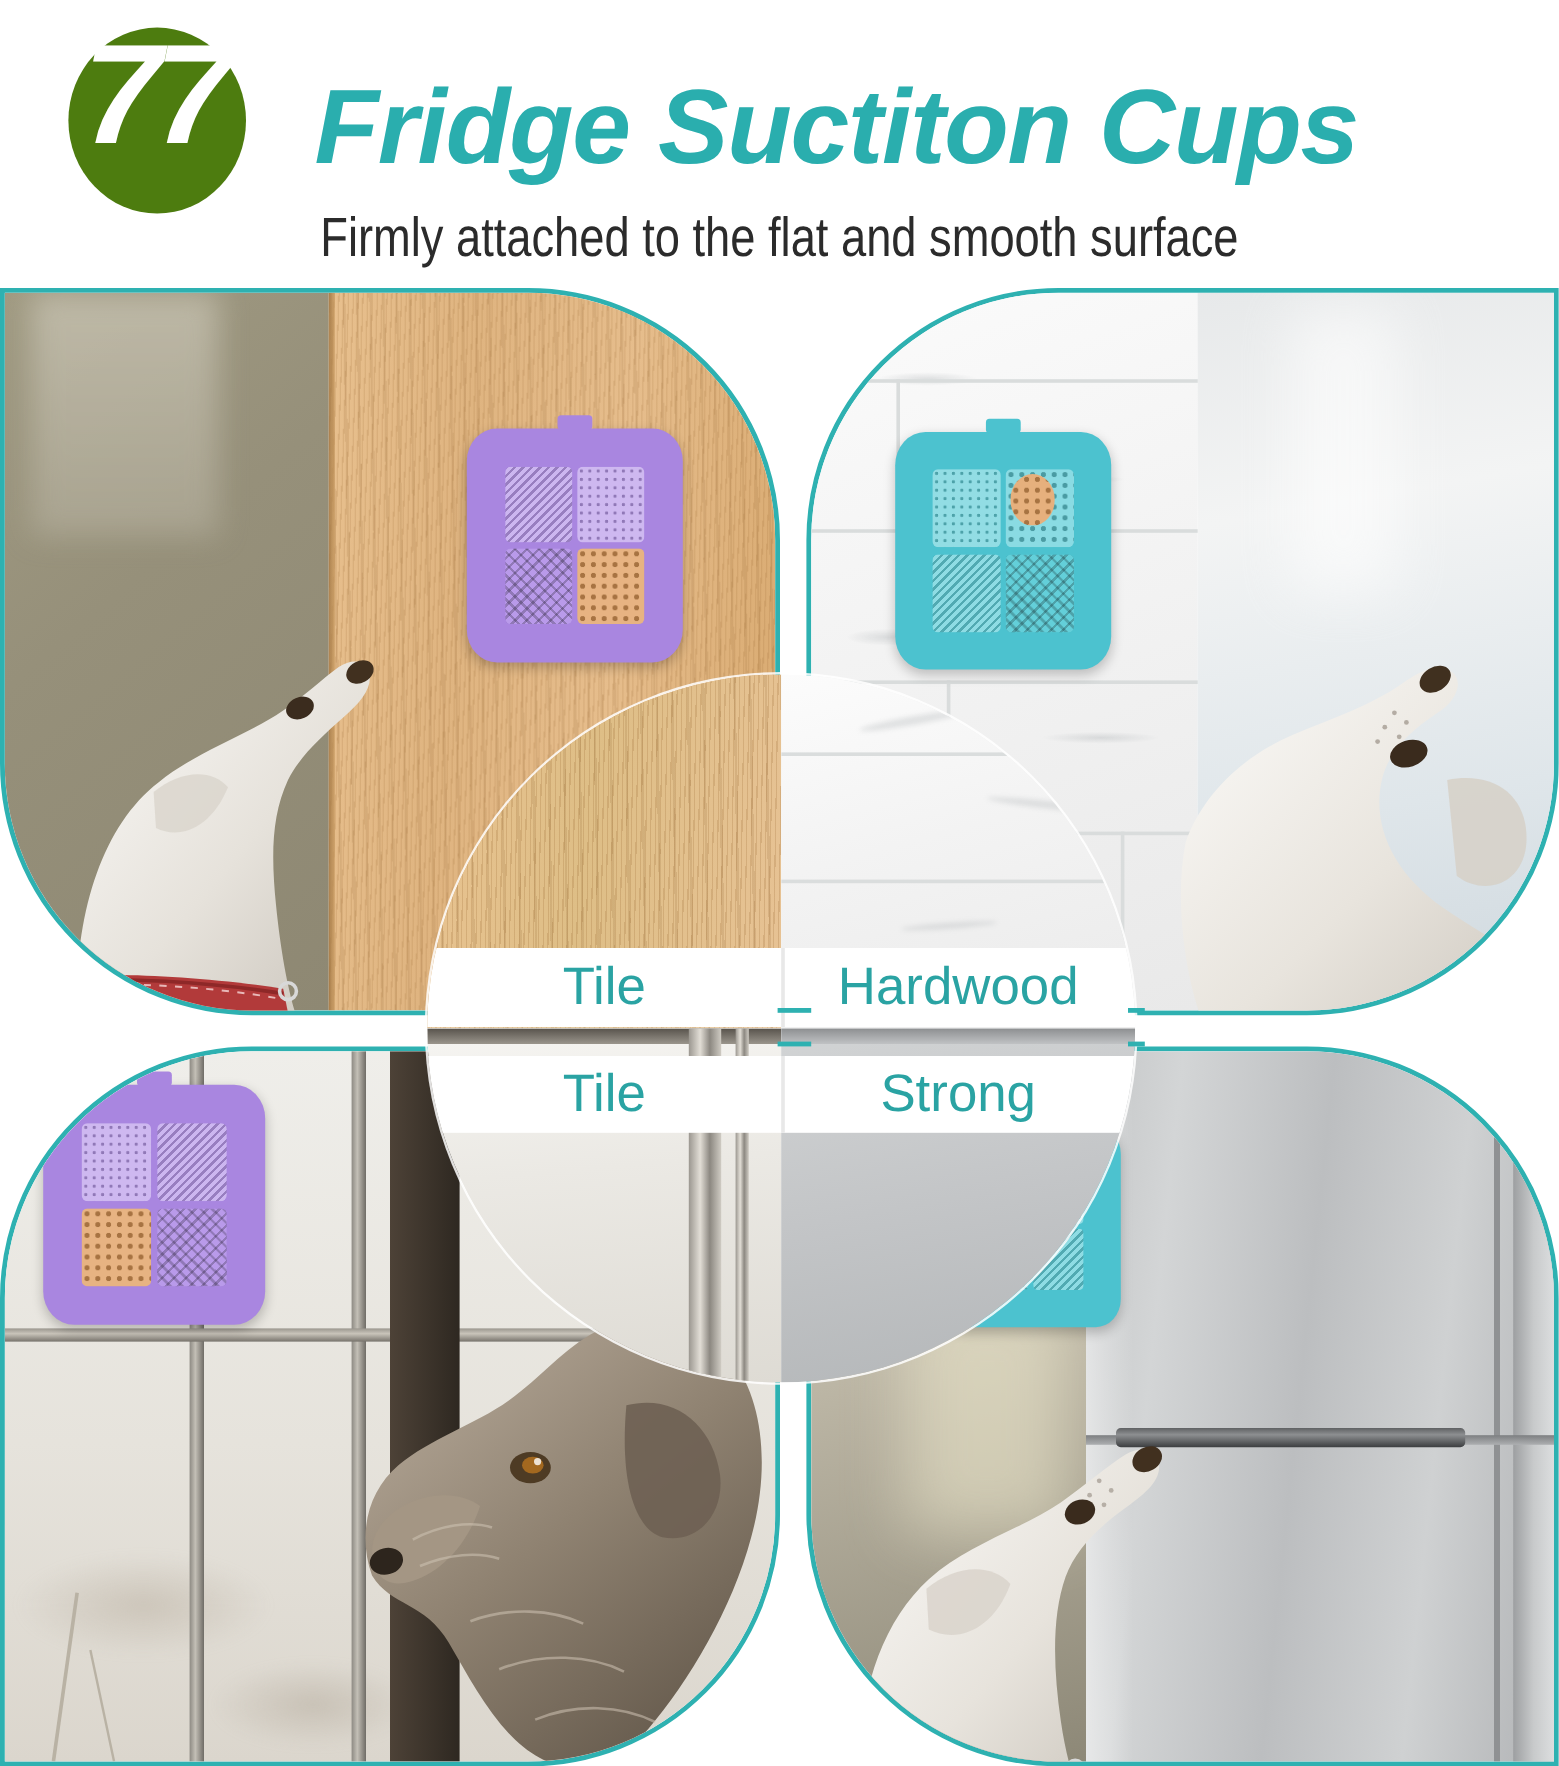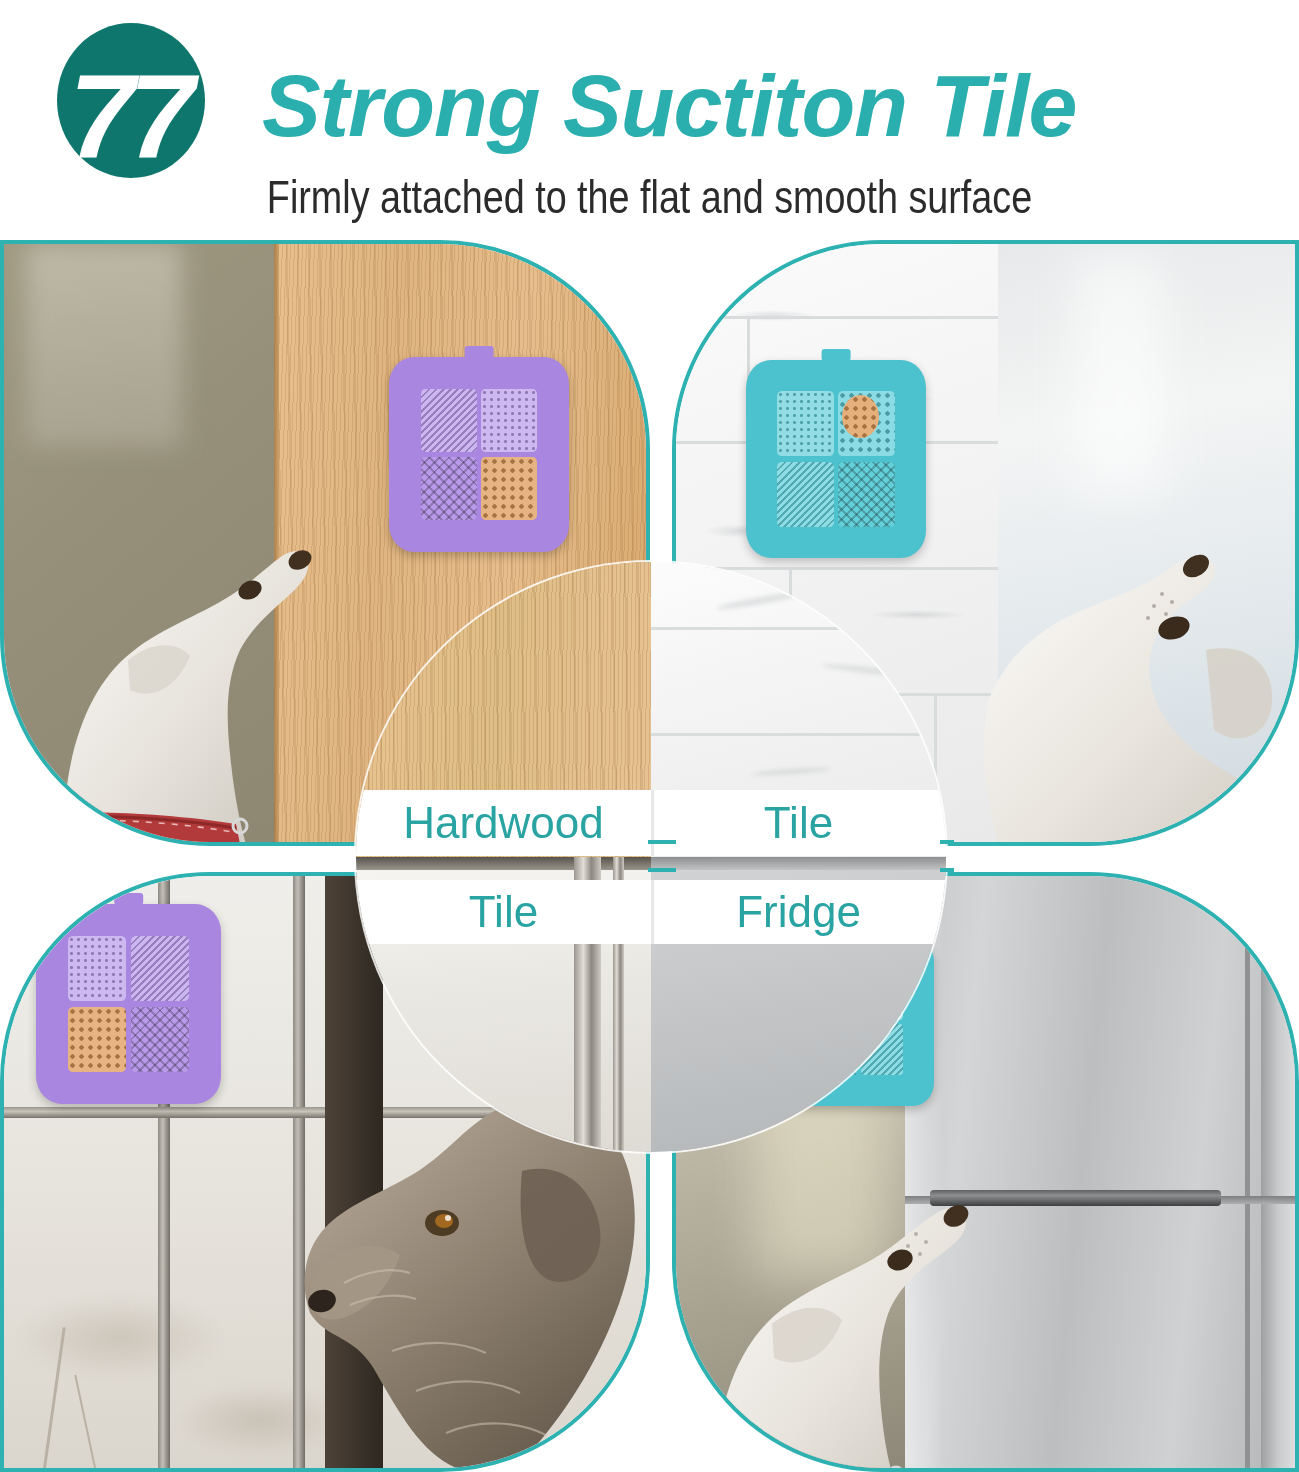--- a/index.html
+++ b/index.html
@@ -7,22 +7,22 @@
   body{
     width:1299px; height:1472px; position:relative; overflow:hidden;
     font-family:"Liberation Sans", sans-serif;
   }
 
   
   #header{ position:absolute; left:0; top:0; width:1299px; height:240px; }
 
   #badge-77{
     position:absolute; left:57px; top:23px; width:148px; height:155px;
-    background:#0f766e; border-radius:50%;
-    display:flex; align-items:flex-end; justify-content:center;
+    background:#4d7c0f; border-radius:50%;
+    display:flex; align-items:flex-start; justify-content:center;
   }
   #badge-77 .num{
     color:#ffffff; font-size:118px; font-weight:bold; font-style:italic;
     letter-spacing:-6px; line-height:1; transform:translateY(-3px) translateX(-2px);
     font-family:"Liberation Sans", sans-serif;
   }
 
   #headline{
     position:absolute; left:262px; top:46px; width:1000px; height:120px;
     color:#2aaeae; font-size:88px; font-weight:bold; font-style:italic;
@@ -206,21 +206,21 @@
 </style>
 </head>
 <body>
 
 <div id="header">
 
   <div id="badge-77">
     <span class="num">77</span>
   </div>
 
-  <div id="headline">Strong Suctiton Tile</div>
+  <div id="headline">Fridge Suctiton Cups</div>
 
   <div id="subhead">Firmly attached to the flat and smooth surface</div>
 </div>
 
 <div id="grid">
 
   <div class="panel" id="panel-hardwood">
     <div class="scene">
       <div class="wall-beige"></div>
       <div class="door-wood"></div>
@@ -436,28 +436,28 @@
     <div class="topbar"></div>
     <div class="steel" style="left:74%;"></div>
     <div class="steel" style="left:87%;width:4%;"></div>
   </div>
 
   <div class="cq" id="cc-fridge">
     <div class="topbar"></div>
   </div>
 
   <div class="label-band" id="band-top">
+    <div class="cell">Tile</div>
     <div class="cell">Hardwood</div>
-    <div class="cell">Tile</div>
     <div class="divider"></div>
   </div>
 
   <div class="label-band" id="band-bottom">
     <div class="cell">Tile</div>
-    <div class="cell">Fridge</div>
+    <div class="cell">Strong</div>
     <div class="divider"></div>
   </div>
 </div>
 
 <div class="accent-seg" style="left:648px;top:840px;width:28px;"></div>
 <div class="accent-seg" style="left:940px;top:840px;width:14px;"></div>
 <div class="accent-seg" style="left:940px;top:868px;width:14px;"></div>
 <div class="accent-seg" style="left:648px;top:868px;width:28px;"></div>
 
 </body></html>

